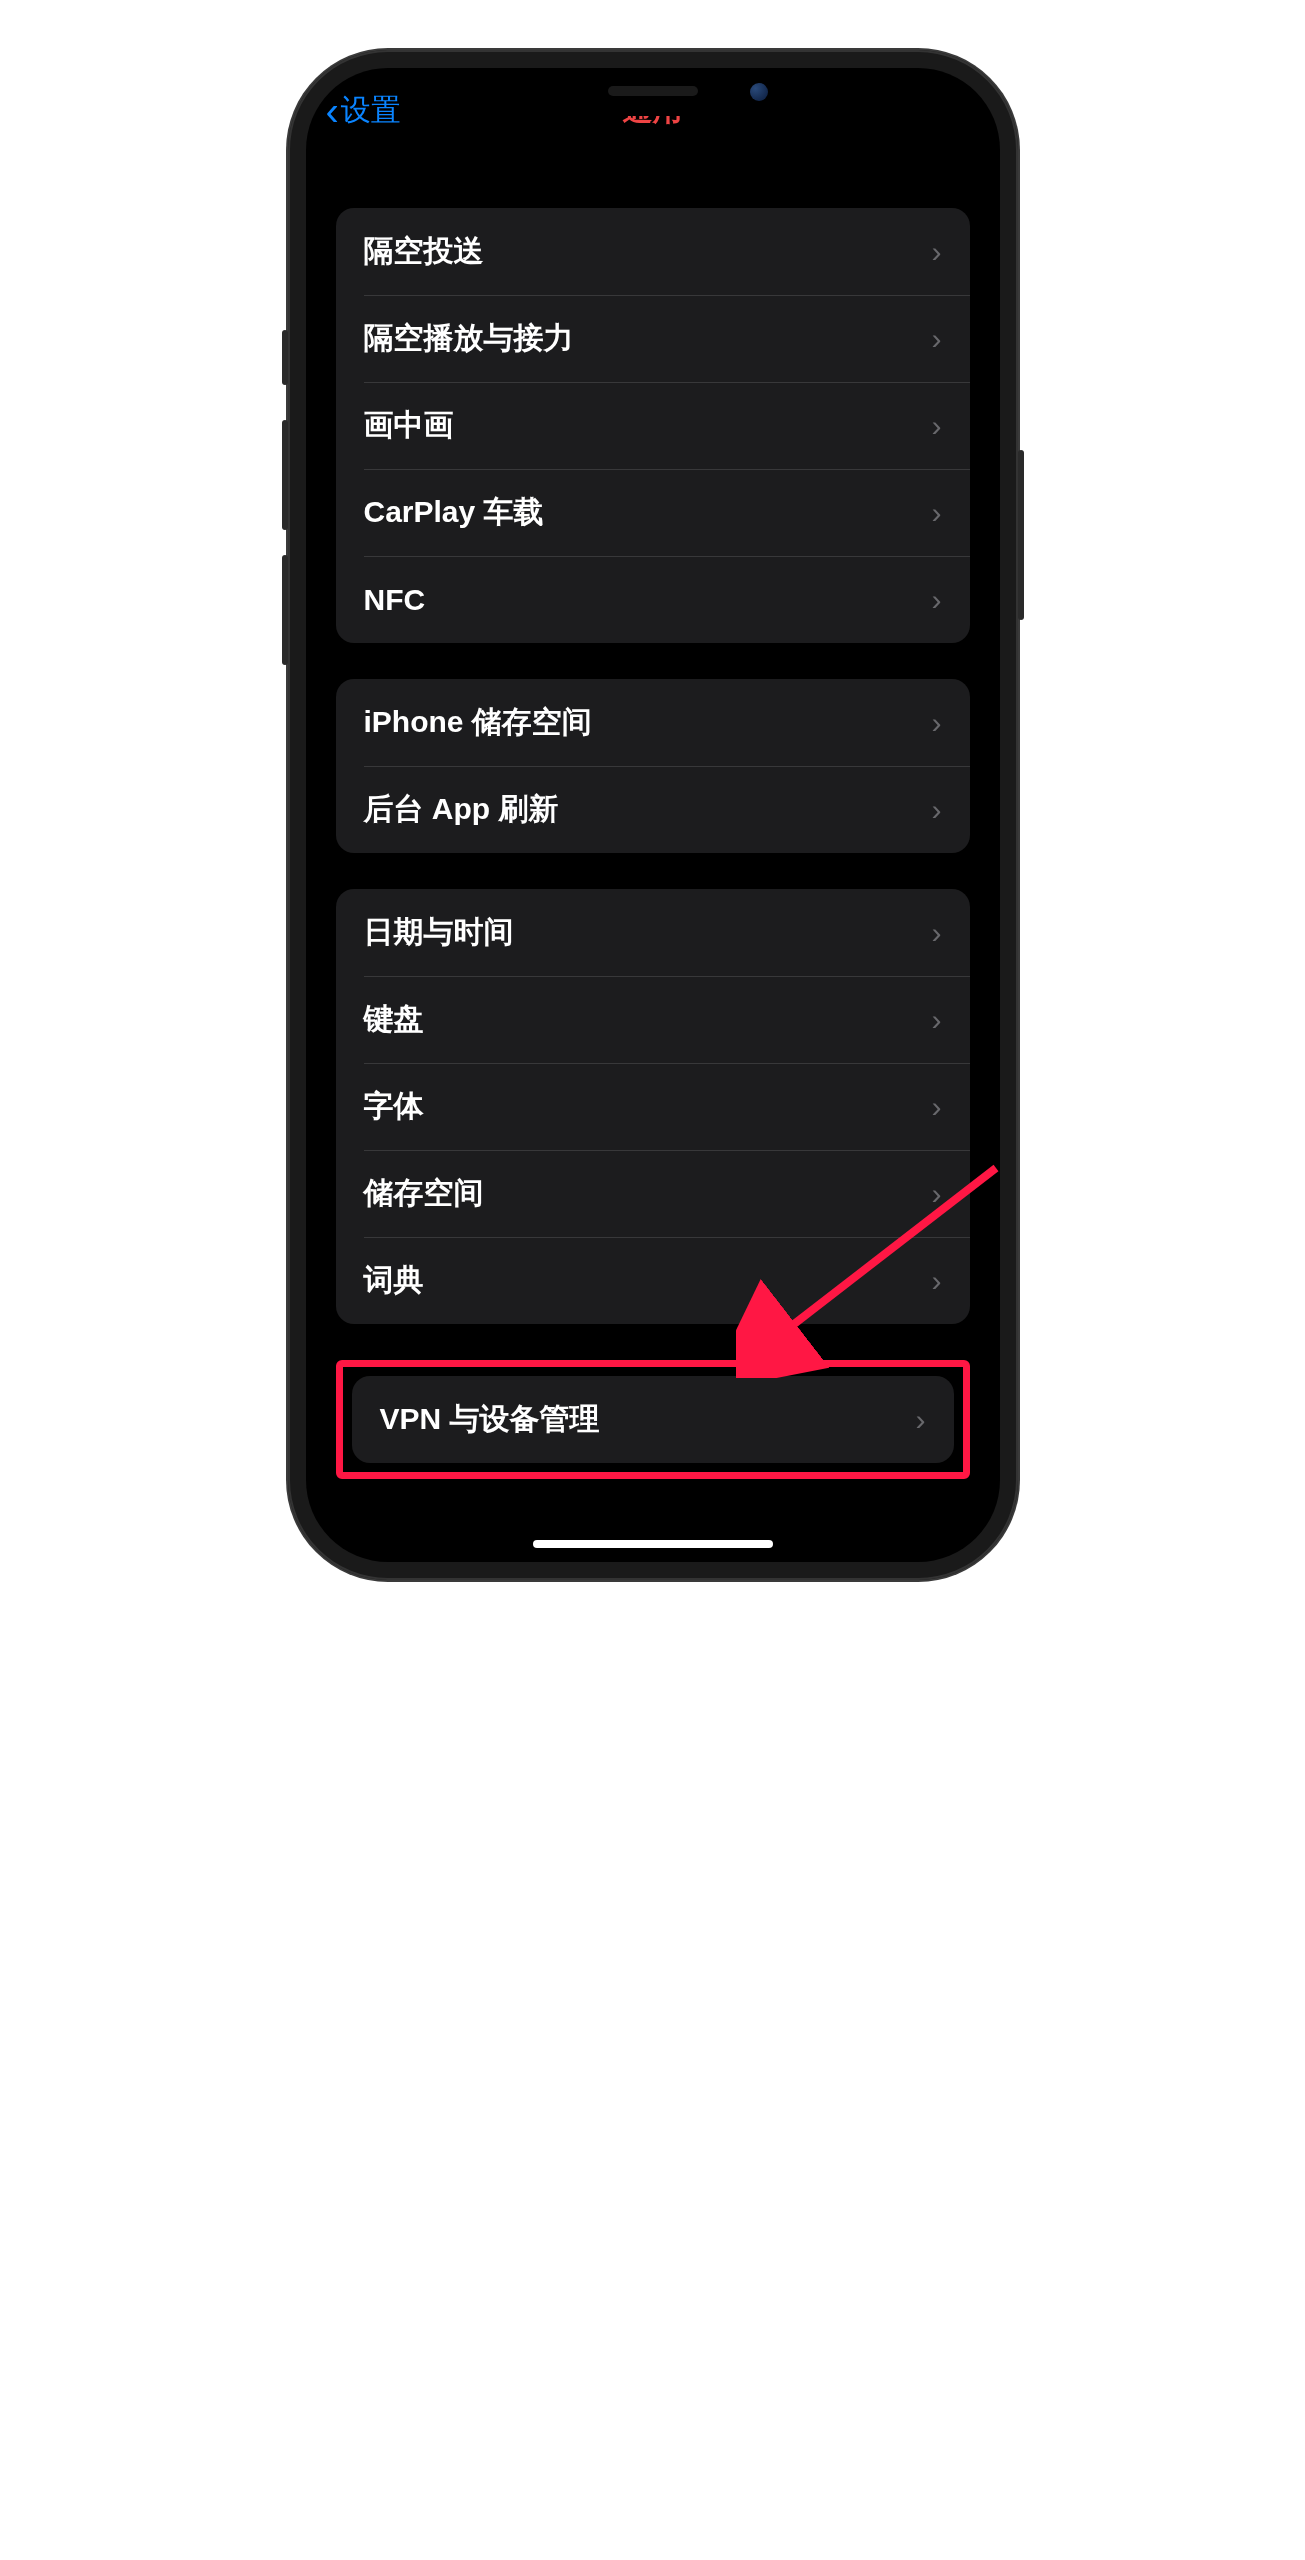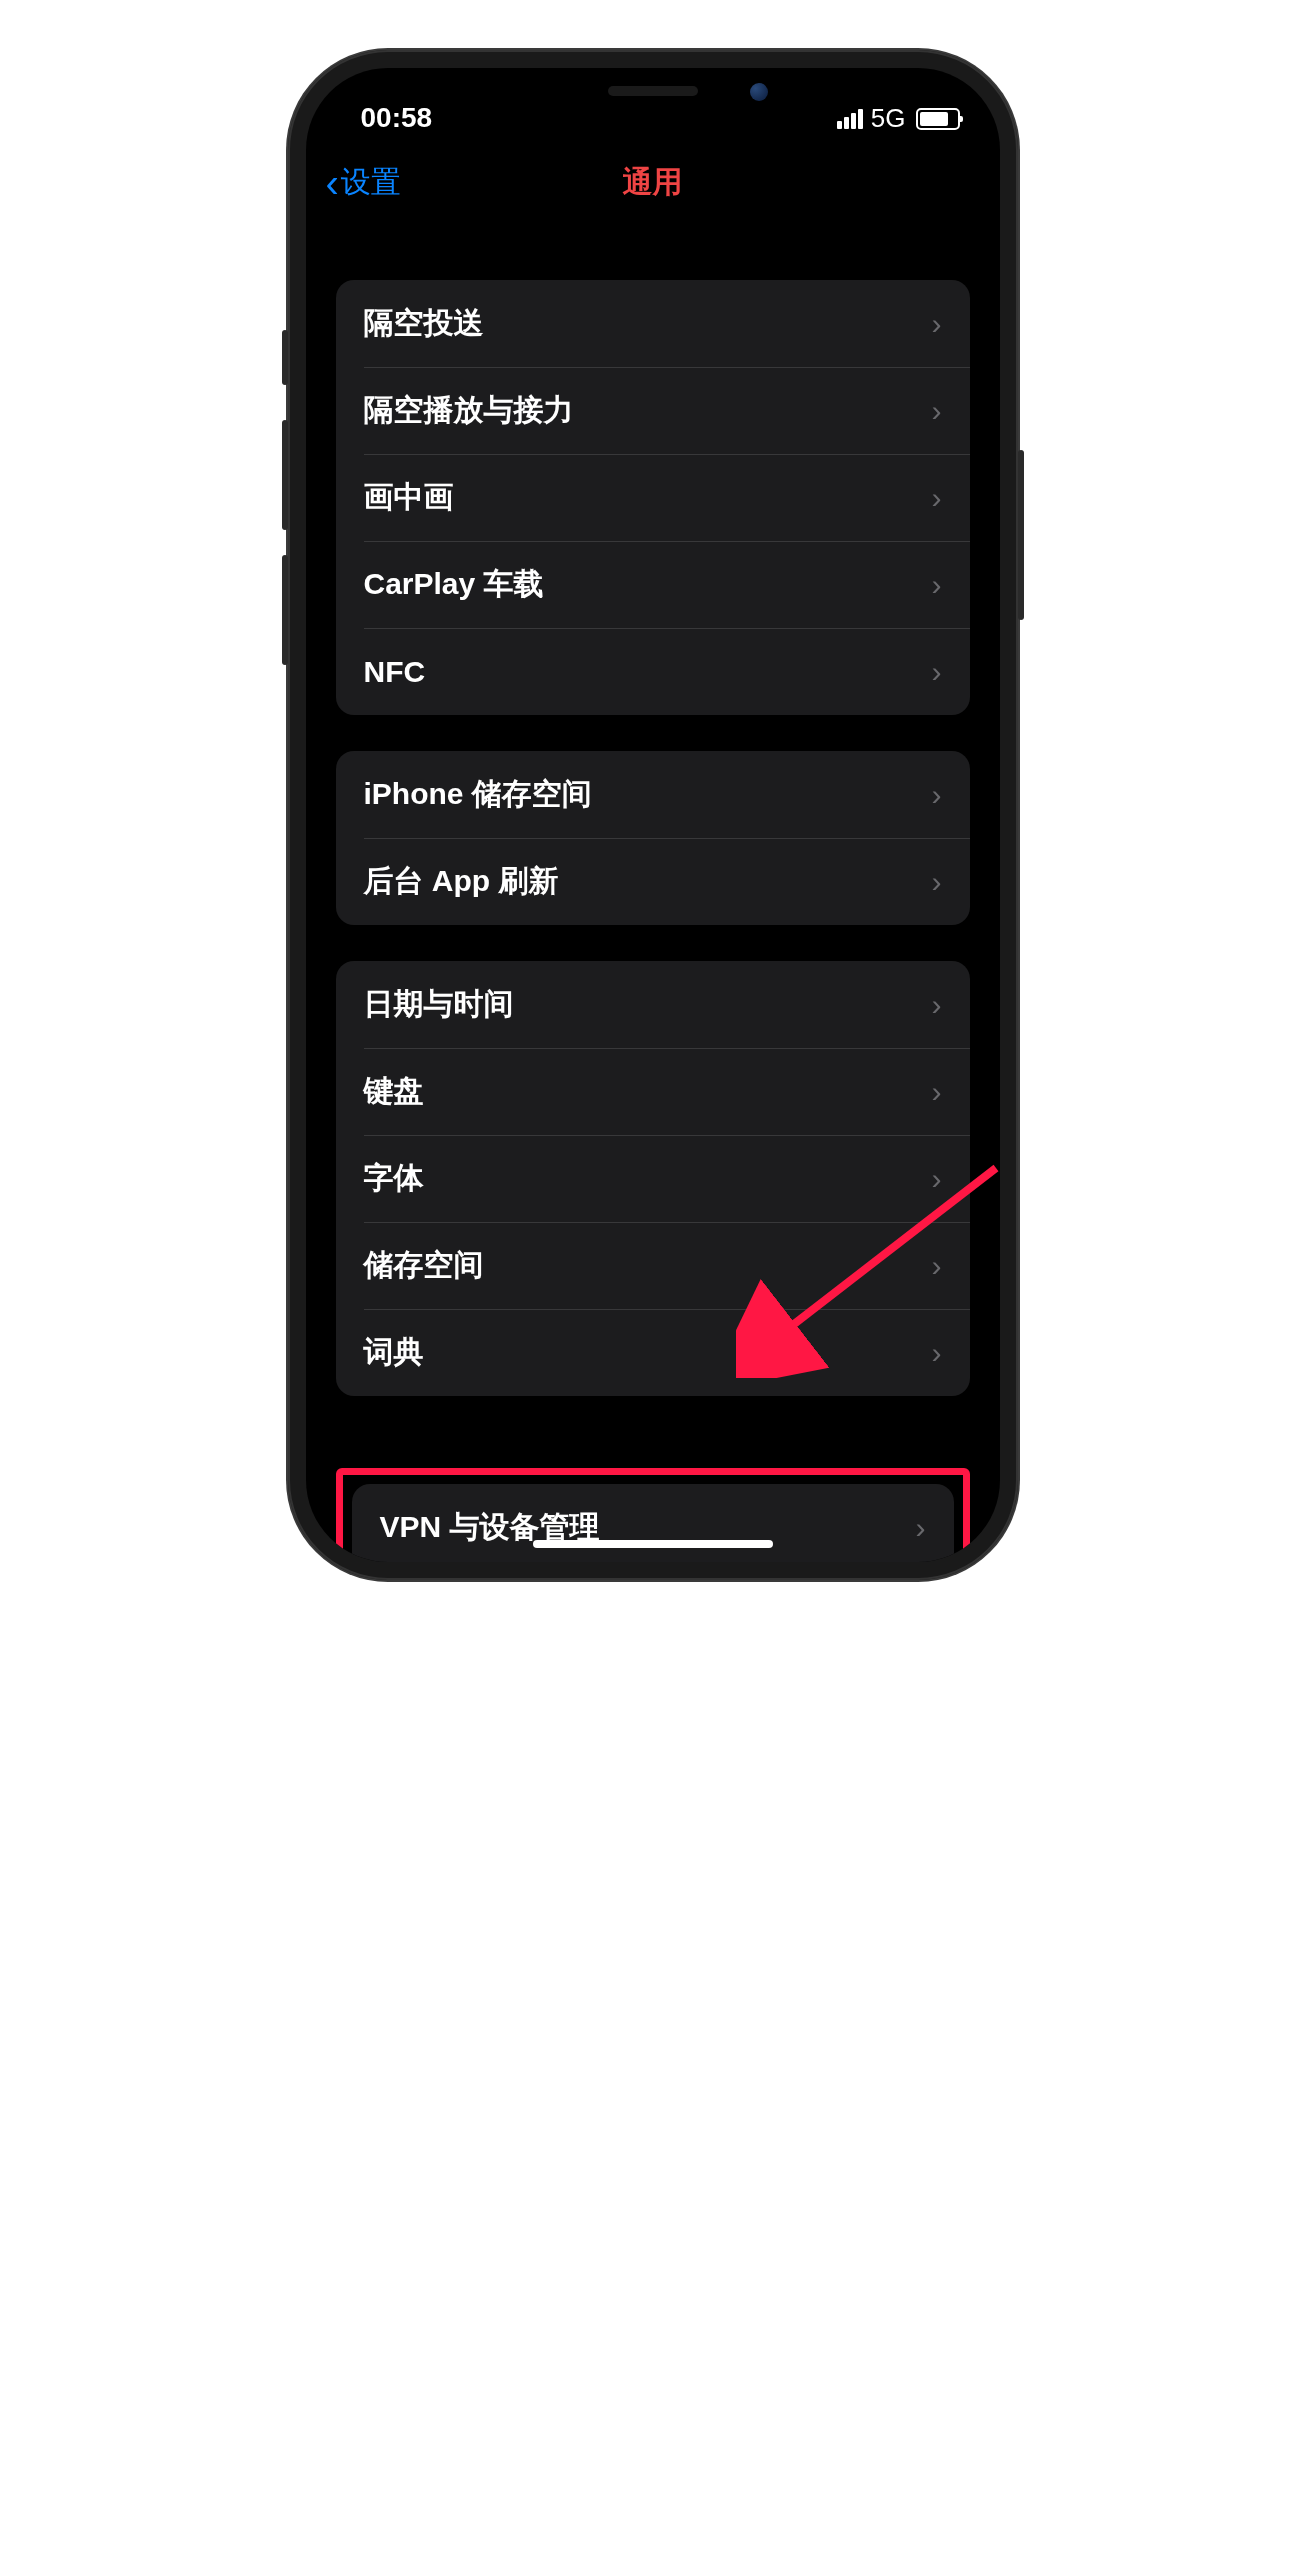--- a/index.html
+++ b/index.html
@@ -202,21 +202,21 @@
       font-weight: 700;
     }
     .row-chevron {
       color: #68686c;
       font-size: 30px;
       font-weight: 400;
     }
     .highlight-box {
       border: 7px solid #ff1744;
       border-radius: 6px;
-      margin-top: 72px;
+      margin-top: 36px;
       padding: 9px;
     }
     .highlight-box .group {
       margin-top: 0;
     }
     .home-indicator {
       position: absolute;
       bottom: 14px;
       left: 50%;
       transform: translateX(-50%);
@@ -240,35 +240,20 @@
   <div class="side-btn left3"></div>
   <div class="side-btn right1"></div>
 
   <div class="screen">
 
     <div class="notch">
       <div class="speaker"></div>
       <div class="camera"></div>
     </div>
 
-    <div class="status-bar">
-      <span>00:58</span>
-      <div class="status-right">
-        <div class="signal-bars">
-          <span></span>
-            <span></span>
-            <span></span>
-            <span></span>
-        </div>
-        <span class="net-label">5G</span>
-        <div class="battery">
-          <div class="battery-fill"></div>
-        </div>
-      </div>
-    </div>
 
     <div class="nav-bar">
       <div class="back-btn">
         <span class="back-chevron">‹</span>
         <span>设置</span>
       </div>
       <div class="nav-title">通用</div>
     </div>
 
     <div class="content">

